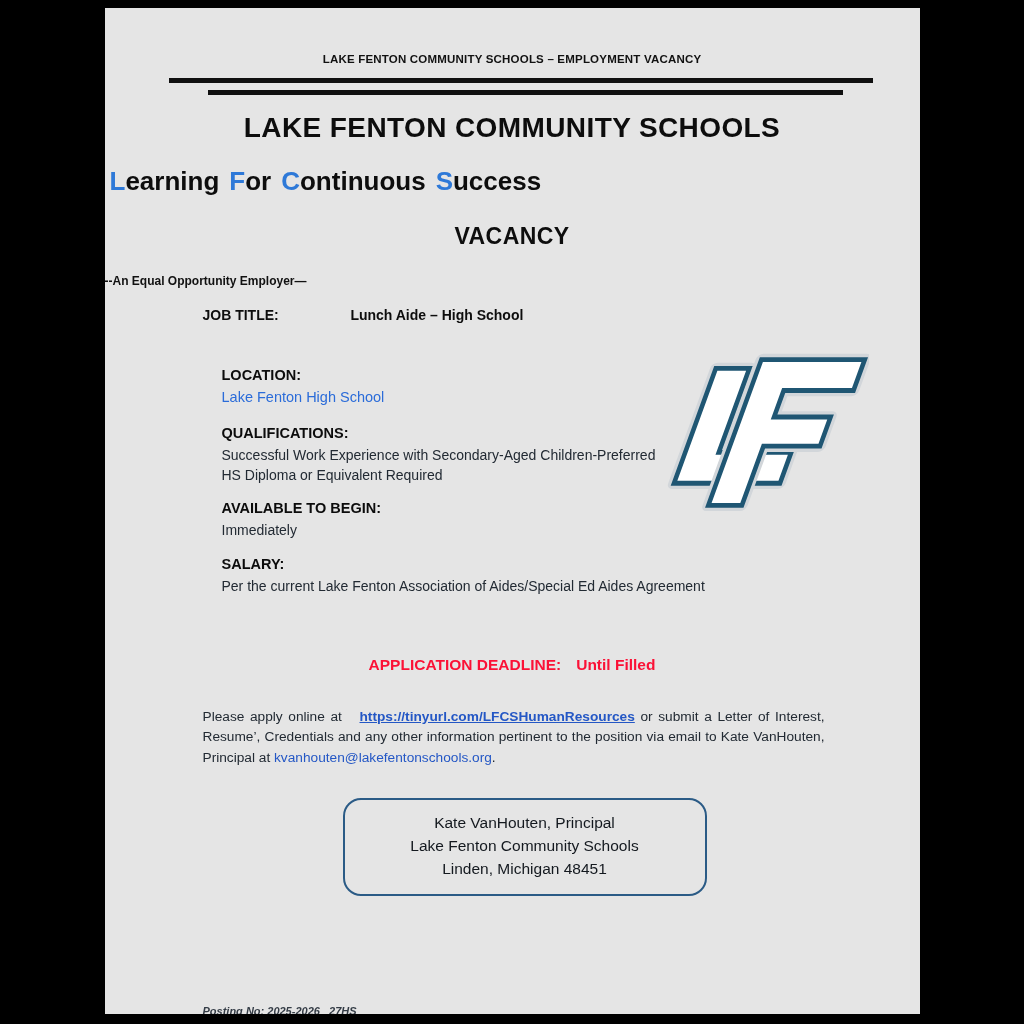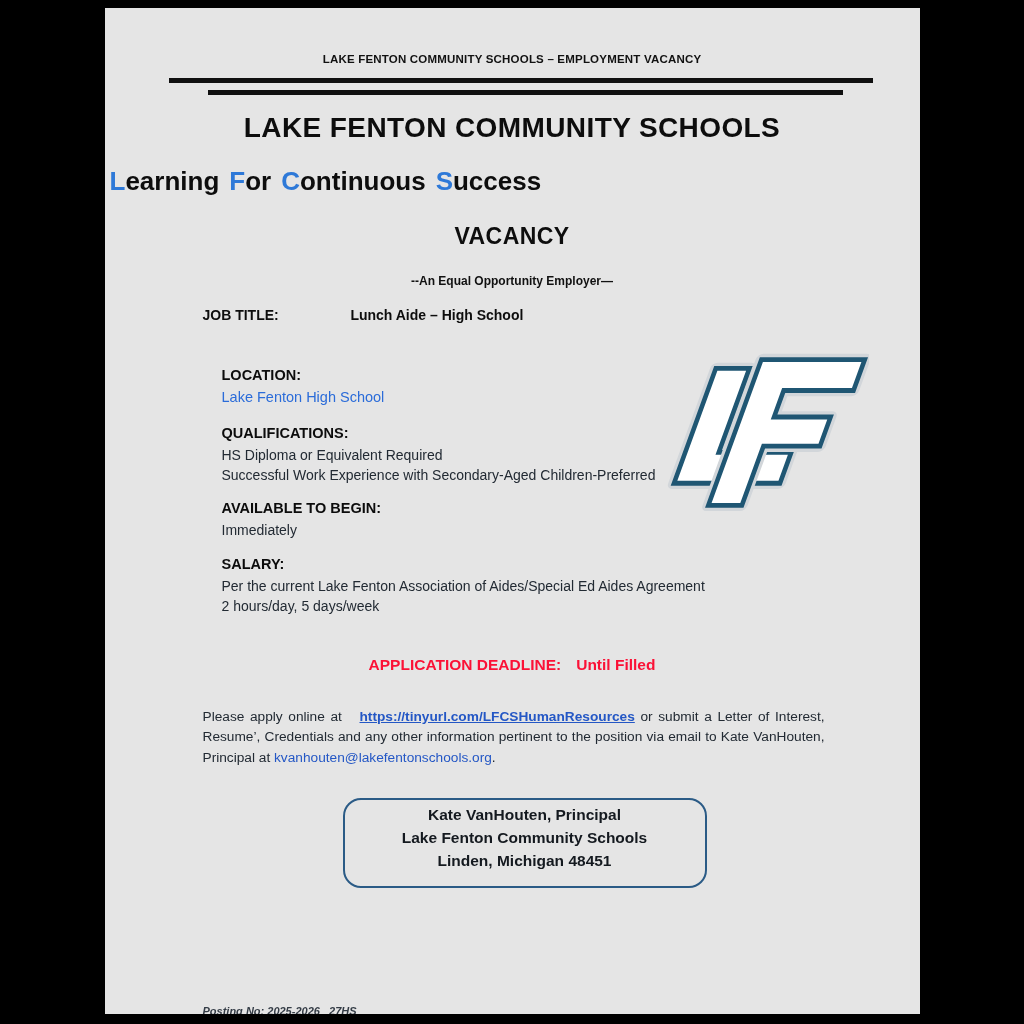--- a/index.html
+++ b/index.html
@@ -13,21 +13,21 @@
   .rule2{top:82px;left:103px;width:635px;}
 
   .h1{position:absolute;top:104px;left:0;width:100%;text-align:center;
       font-size:28px;font-weight:bold;color:#0d0d0d;letter-spacing:.4px;}
   .motto{position:absolute;top:158px;left:0;width:100%;text-align:left;
          font-size:26px;font-weight:bold;color:#0d0d0d;}
   .motto .word{margin:0 5px;}
   .motto .lead{color:#2e79d8;}
   .vacancy{position:absolute;top:215px;left:0;width:100%;text-align:center;
            font-size:23px;font-weight:bold;color:#0d0d0d;letter-spacing:.4px;}
-  .eoe{position:absolute;top:266px;left:0;width:100%;text-align:center;
+  .eoe{position:absolute;top:266px;left:0;width:100%;text-align:left;
        font-size:12px;font-weight:bold;color:#111;}
 
   .jobrow{position:absolute;top:299px;left:98px;font-size:14px;font-weight:bold;color:#0d0d0d;}
   .jobrow .joblabel{display:inline-block;width:144px;}
 
   .section{position:absolute;left:98px;color:#1e2530;margin-left:19px;}
   .seclabel{font-size:14.5px;font-weight:bold;color:#0c0c0c;margin-bottom:5px;}
   .secline{font-size:14px;line-height:19.5px;color:#222a33;}
   .sec-location{top:359px;}
   .sec-qual{top:417px;}
@@ -39,22 +39,22 @@
             font-size:15.5px;font-weight:bold;color:#fb1136;}
   .deadline .dv{margin-left:15px;}
 
   .apply{position:absolute;top:685px;left:98px;width:622px;
          font-size:13.7px;line-height:20.5px;color:#222a33;text-align:justify;}
   .apply a{cursor:pointer;}
   .apply .biglink{color:#2457c5;font-weight:bold;text-decoration:underline;margin-left:12px;}
   .apply .maillink{color:#2457c5;margin-top:24px;}
 
   .contact-box{position:absolute;top:790px;left:238px;width:364px;box-sizing:border-box;
-               border:2.5px solid #2b5b86;border-radius:18px;padding:3px 8px 14px 8px;
-               text-align:center;font-weight:bold;}
+               border:2.5px solid #2b5b86;border-radius:18px;padding:11px 8px 14px 8px;
+               text-align:center;}
   .contact-box .cline{font-size:15.5px;line-height:23px;color:#14191f;}
 
   .footer{position:absolute;top:956px;left:98px;font-size:11px;font-weight:bold;font-style:italic;
           color:#343c46;line-height:19px;white-space:pre-wrap;}
 
   .logo{position:absolute;top:338px;left:552px;width:212px;height:172px;}
 </style>
 </head>
 <body>
 
@@ -76,33 +76,32 @@
     <span>Lunch Aide – High School</span>
   </div>
 
   <div class="section sec-location">
     <div class="seclabel">LOCATION:</div>
     <a class="loc-link">Lake Fenton High School</a>
   </div>
 
   <div class="section sec-qual">
     <div class="seclabel">QUALIFICATIONS:</div>
+    <div class="secline">Successful Work Experience with Secondary-Aged Children-Preferred</div>
     <div class="secline">HS Diploma or Equivalent Required</div>
-    <div class="secline">Successful Work Experience with Secondary-Aged Children-Preferred</div>
   </div>
 
   <div class="section sec-avail">
     <div class="seclabel">AVAILABLE TO BEGIN:</div>
     <div class="secline">Immediately</div>
   </div>
 
   <div class="section sec-salary">
     <div class="seclabel">SALARY:</div>
     <div class="secline">Per the current Lake Fenton Association of Aides/Special Ed Aides Agreement</div>
-    <div class="secline">2 hours/day, 5 days/week</div>
   </div>
 
   <div class="deadline">
     <span>APPLICATION DEADLINE:</span><span class="dv">Until Filled</span>
   </div>
 
   <p class="apply"><span>Please apply online at </span><a class="biglink">https://tinyurl.com/LFCSHumanResources</a><span> or submit a Letter of Interest, Resume’, Credentials and any other information pertinent to the position via email to Kate VanHouten, Principal at </span><a class="maillink">kvanhouten@lakefentonschools.org</a><span>.</span></p>
 
   <div class="contact-box">
     <div class="cline">Kate VanHouten, Principal</div>

